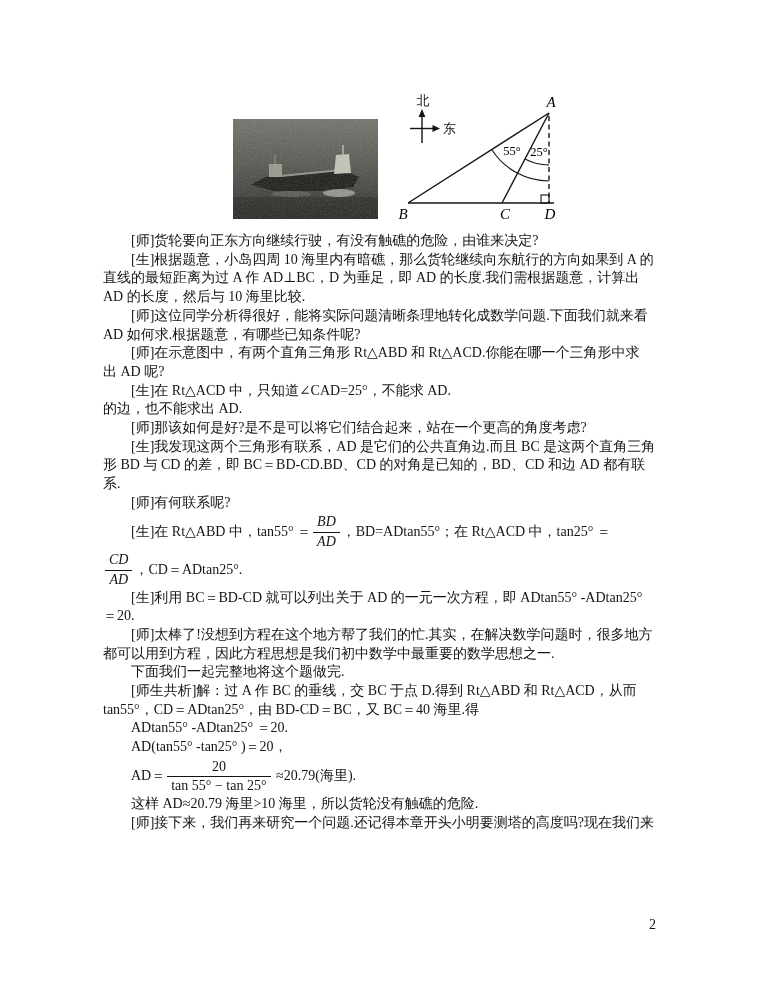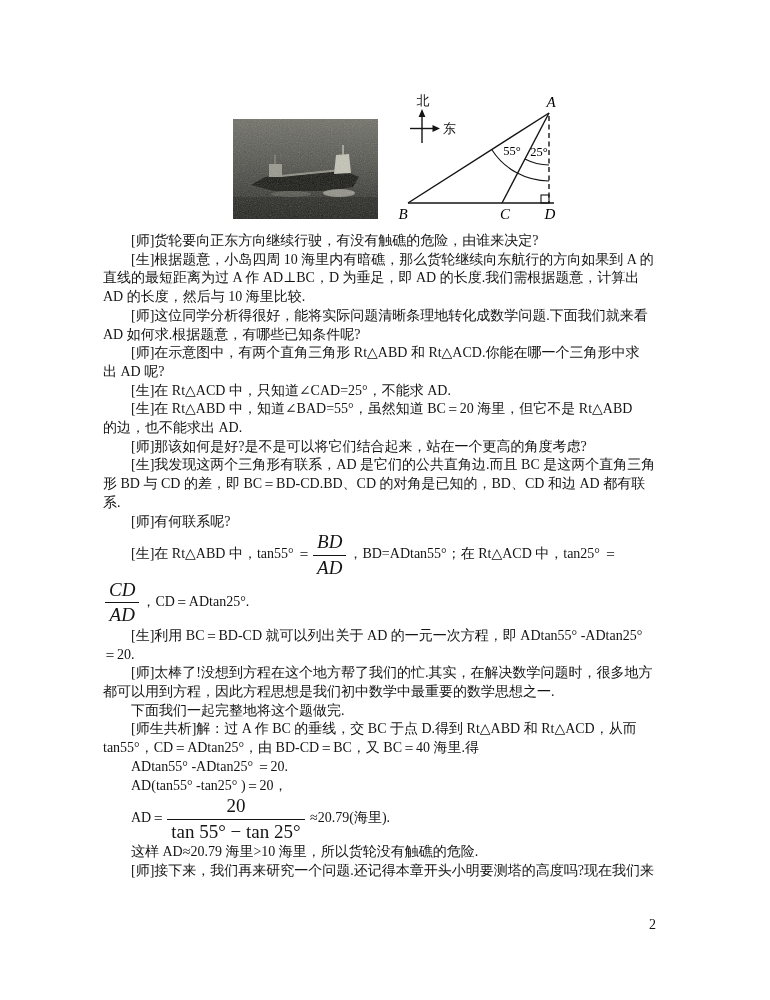--- a/index.html
+++ b/index.html
@@ -9,21 +9,21 @@
   }
   .figure{position:relative;height:232px;}
   .photo{position:absolute;left:233px;top:119px;width:145px;height:100px;}
   .diagram{position:absolute;left:390px;top:85px;width:280px;height:140px;}
   .content{margin-left:103px;margin-right:40px;font-size:14px;line-height:18.7px;}
   .line{white-space:pre;}
   .line.indent{padding-left:28px;}
   .line.math{line-height:38px;}
   .frac{
     display:inline-flex;flex-direction:column;text-align:center;vertical-align:middle;
-    line-height:1.18;font-size:19px;margin:0 2px;
+    line-height:1.18;font-size:14px;margin:0 2px;
   }
   .frac .num{border-bottom:1.2px solid #141414;padding:0 4px 1px 4px;}
   .frac .den{padding:1px 4px 0 4px;}
   .frac.it{font-style:italic;}
   .page-number{position:absolute;left:649px;top:917px;font-size:14px;}
   svg text{font-family:"Liberation Serif","DejaVu Serif",serif;}
   .vlabel{font-style:italic;font-size:15px;}
   .alabel{font-size:12.5px;}
   .clabel{font-size:13px;}
 </style>
@@ -94,21 +94,20 @@
   <div class="content">
       <div class="line indent"><span>[师]货轮要向正东方向继续行驶，有没有触礁的危险，由谁来决定?</span></div>
       <div class="line indent"><span>[生]根据题意，小岛四周 10 海里内有暗礁，那么货轮继续向东航行的方向如果到 A 的</span></div>
       <div class="line"><span>直线的最短距离为过 A 作 AD⊥BC，D 为垂足，即 AD 的长度.我们需根据题意，计算出</span></div>
       <div class="line"><span>AD 的长度，然后与 10 海里比较.</span></div>
       <div class="line indent"><span>[师]这位同学分析得很好，能将实际问题清晰条理地转化成数学问题.下面我们就来看</span></div>
       <div class="line"><span>AD 如何求.根据题意，有哪些已知条件呢?</span></div>
       <div class="line indent"><span>[师]在示意图中，有两个直角三角形 Rt△ABD 和 Rt△ACD.你能在哪一个三角形中求</span></div>
       <div class="line"><span>出 AD 呢?</span></div>
       <div class="line indent"><span>[生]在 Rt△ACD 中，只知道∠CAD=25°，不能求 AD.</span></div>
-      <div class="line indent"><span>[生]在 Rt△ABD 中，知道∠BAD=55°，虽然知道 BC＝20 海里，但它不是 Rt△ABD</span></div>
       <div class="line"><span>的边，也不能求出 AD.</span></div>
       <div class="line indent"><span>[师]那该如何是好?是不是可以将它们结合起来，站在一个更高的角度考虑?</span></div>
       <div class="line indent"><span>[生]我发现这两个三角形有联系，AD 是它们的公共直角边.而且 BC 是这两个直角三角</span></div>
       <div class="line"><span>形 BD 与 CD 的差，即 BC＝BD-CD.BD、CD 的对角是已知的，BD、CD 和边 AD 都有联</span></div>
       <div class="line"><span>系.</span></div>
       <div class="line indent"><span>[师]有何联系呢?</span></div>
       <div class="line indent math"><span>[生]在 Rt△ABD 中，tan55° ＝</span><span class="frac it"><span class="num">BD</span><span class="den">AD</span></span><span>，BD=ADtan55°；在 Rt△ACD 中，tan25° ＝</span></div>
       <div class="line math"><span class="frac it"><span class="num">CD</span><span class="den">AD</span></span><span>，CD＝ADtan25°.</span></div>
       <div class="line indent"><span>[生]利用 BC＝BD-CD 就可以列出关于 AD 的一元一次方程，即 ADtan55° -ADtan25°</span></div>
       <div class="line"><span>＝20.</span></div>

